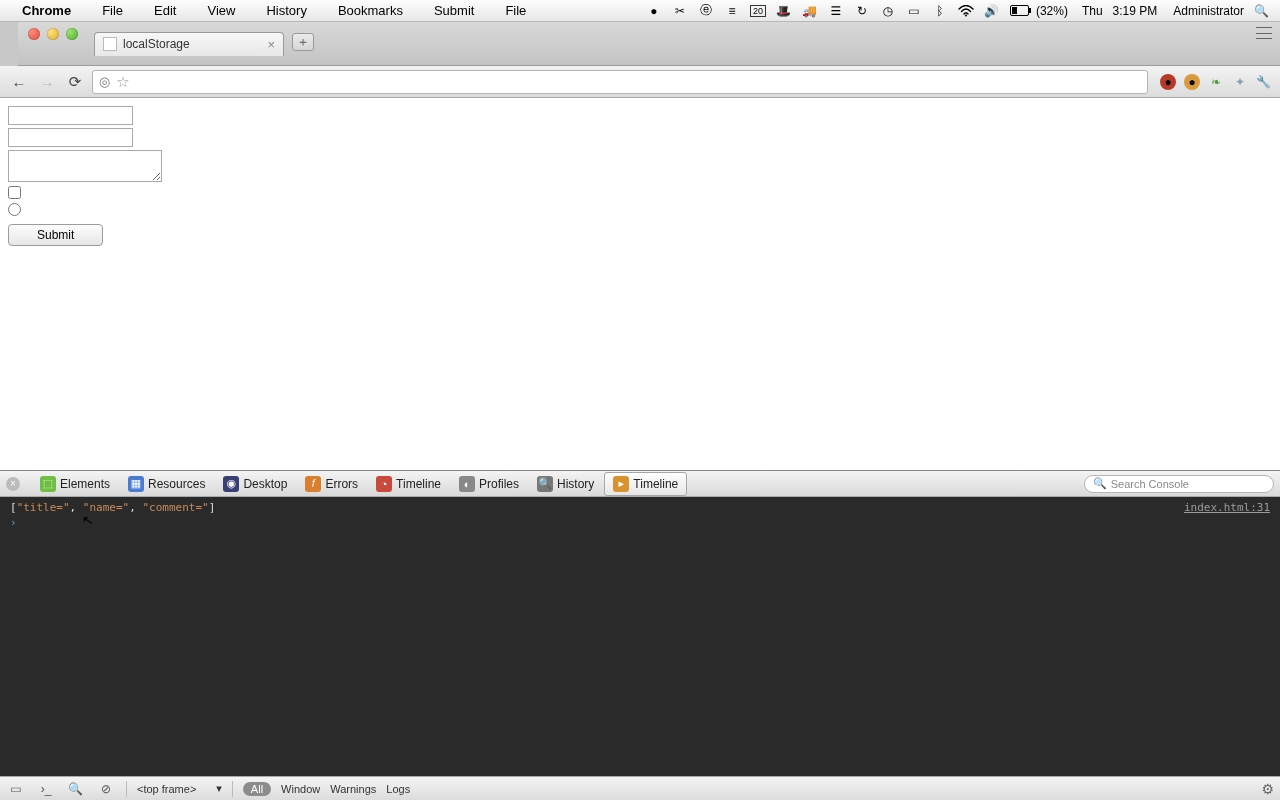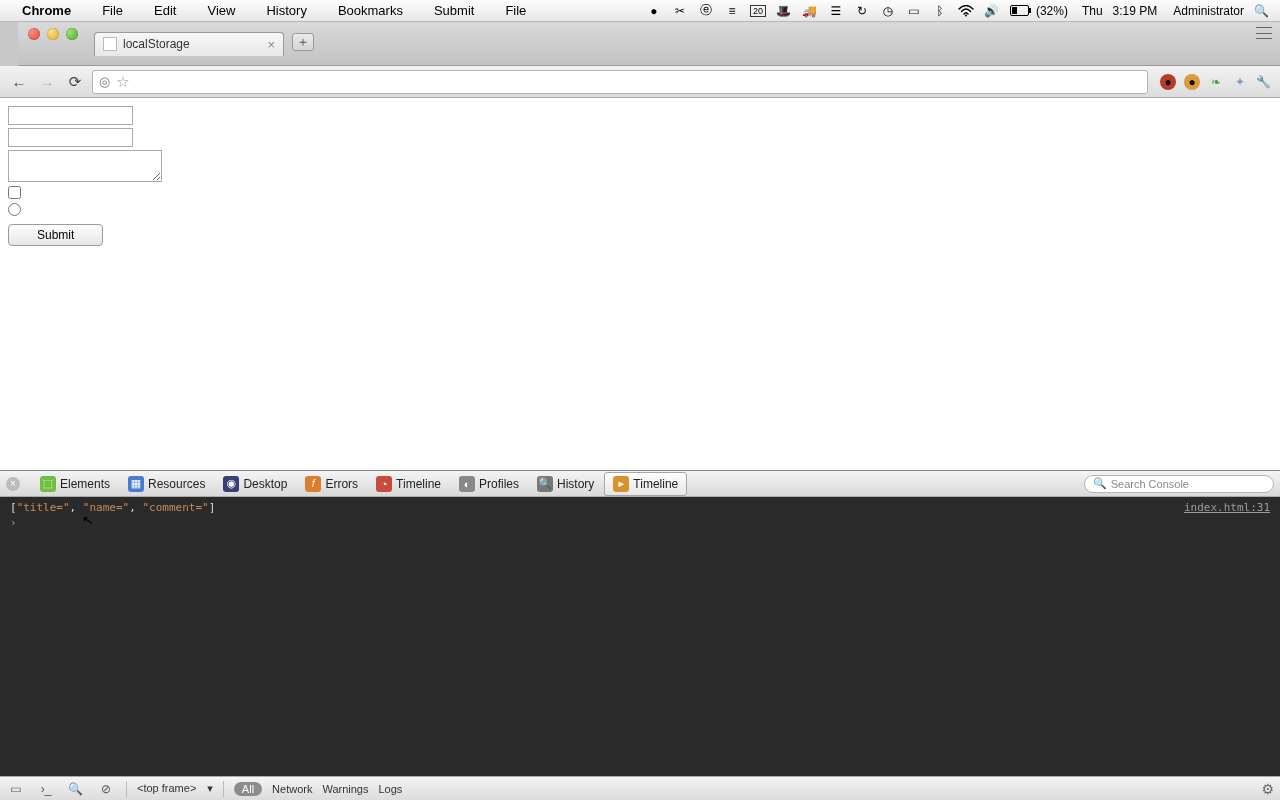--- a/index.html
+++ b/index.html
@@ -227,21 +227,21 @@
   border-top: 1px solid #aaa;
   display:flex; align-items:center;
   padding: 0 6px; gap: 10px;
   font-size: 11px; color:#333;
 }
 .dt-footer .foot-btn {
   width: 20px; height: 16px; display:flex; align-items:center; justify-content:center;
   color:#555; font-size:12px;
 }
 .dt-footer .frame {
-  display:flex; gap:11px;
+  display:flex; align-items:center; gap:20px;
 }
 .dt-footer .pill {
   background: #8c8c8c; color:#fff;
   border-radius: 8px; padding: 1px 8px;
   font-size: 11px;
 }
 .dt-footer .sep { width:1px; height:16px; background:#bbb; }
 .dt-footer .gear {
   margin-left:auto; font-size: 14px; color:#666;
 }
@@ -411,20 +411,20 @@
     <div class="foot-btn">›_</div>
     <div class="foot-btn">🔍</div>
     <div class="foot-btn">⊘</div>
     <div class="sep"></div>
     <div class="frame">
       <span>&lt;top frame&gt;</span>
       <span>▾</span>
     </div>
     <div class="sep"></div>
     <span class="pill">All</span>
-    <span>Network</span>
+    <span>Window</span>
     <span>Warnings</span>
     <span>Logs</span>
     <span class="gear">⚙</span>
   </div>
 </div>
 
 <div class="cursor">↖</div>
 
 </body></html>

